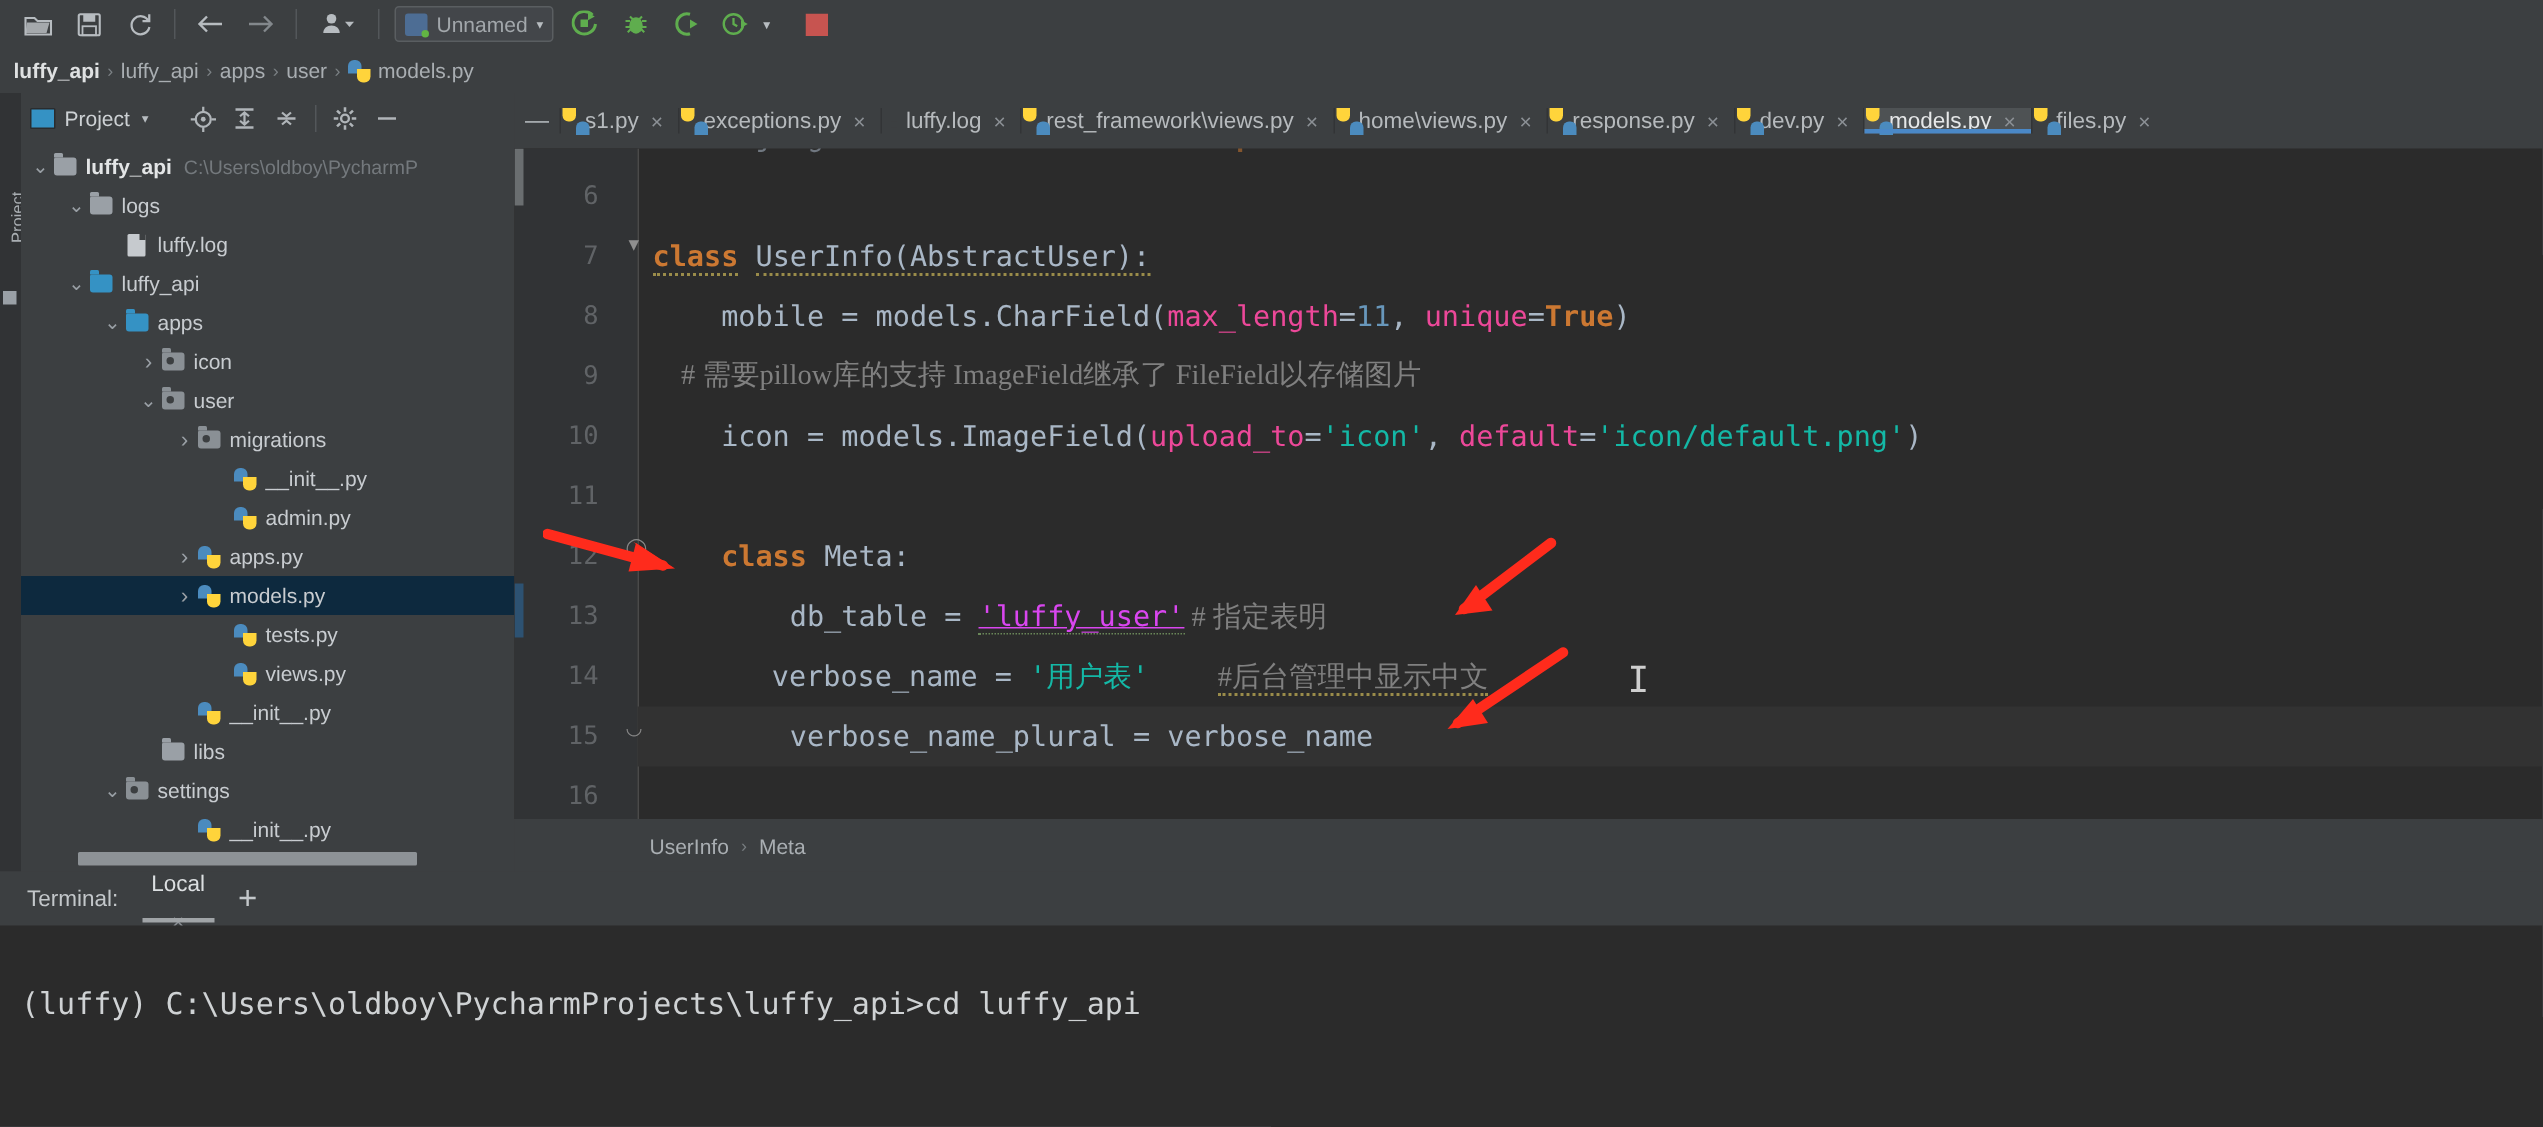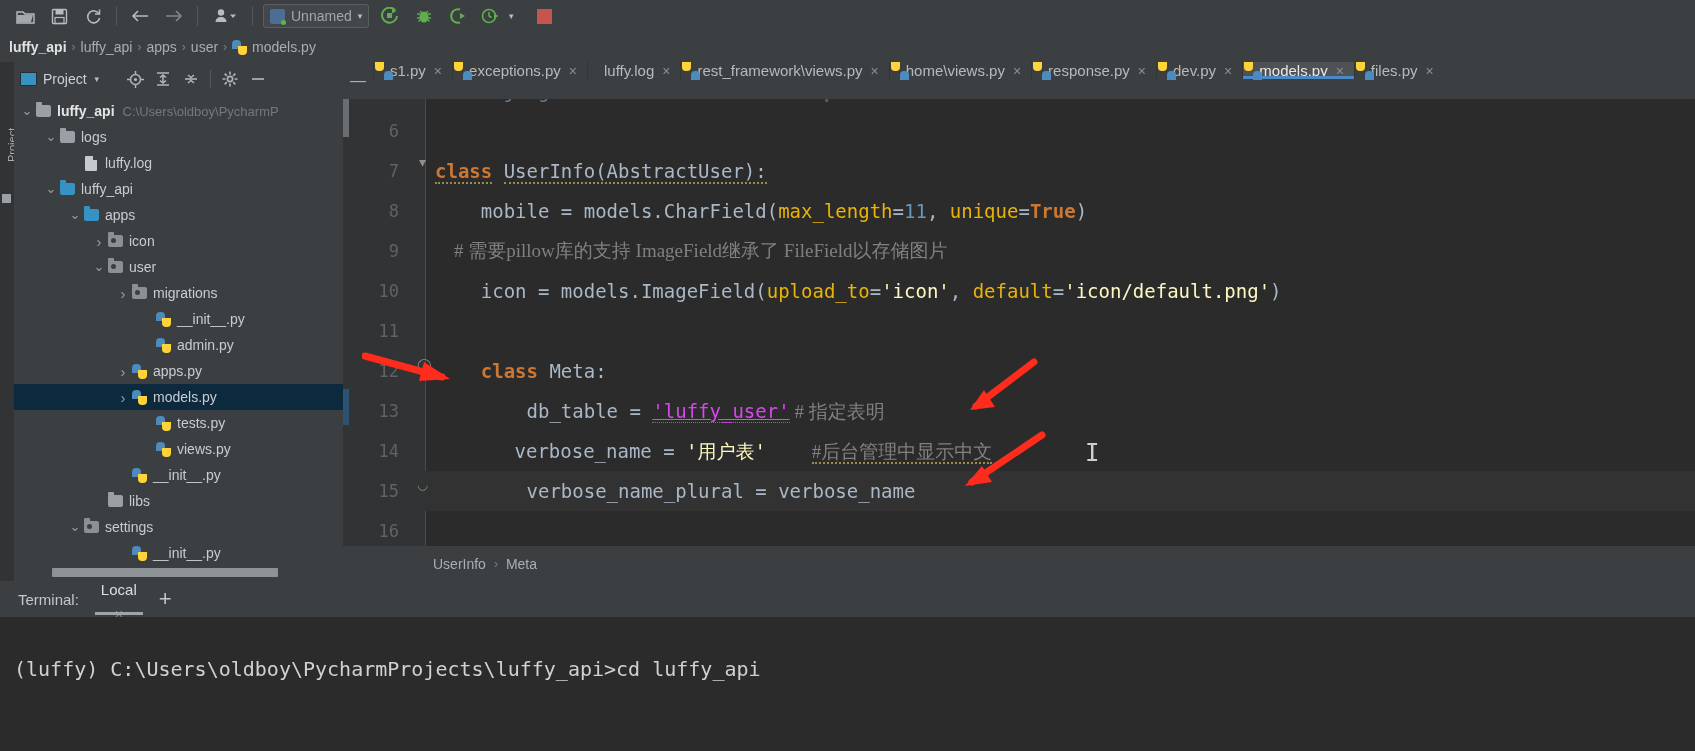--- a/index.html
+++ b/index.html
@@ -162,24 +162,24 @@
     height: 40px; line-height: 40px; left: 0;
   }
   .codeline {
     position:absolute; left: 12px; white-space: pre;
     font-family:"DejaVu Sans Mono", monospace; font-size: 19px;
     height: 40px; line-height: 40px; color:#a9b7c6;
   }
   .cur-line { position:absolute; left:82px; right:0; height:40px; background:#323232; }
   .kw { color:#cc7832; font-weight:bold; }
   .def-u { color:#a9b7c6; border-bottom:1px dotted #8a7b3d; }
-  .str { color:#fef9c3; }
+  .str { color:#14b8a6; }
   .num-lit { color:#6897bb; }
   .cmt { color:#808080;font-family:Liberation Serif, serif; }
-  .param { color:#eab308; }
+  .param { color:#ec4899; }
   .ident { color:#a9b7c6; }
   .u-green { color:#d946ef; border-bottom:1px dotted #6a8759;text-decoration:underline; }
   .fold-minus { position:absolute; left:0; width:13px; height:13px; color:#8f8f8f; font-size:14px; line-height:11px; text-align:center;}
   .fold-brace { position:absolute; left:1px; width:12px; color:#888; font-size:13px; }
   .mouse-caret {
     position:absolute; left: 742px; top: 340px; color:#cfcfcf; font-size: 24px;
     font-family:"DejaVu Sans Mono", monospace;
   }
 
   
@@ -517,21 +517,21 @@
             </span>
           </span>
           <span class="lbl">__init__.py</span>
         </div>
       </div>
     <div class="tree-scroll"></div>
   </div>
 
   <div class="tabs">
     <div class="tab-collapse">—</div>
-    <div id="tabs-host" style="display:flex; align-items:flex-start;">
+    <div id="tabs-host" style="display:flex; align-items:center;">
         <div class="tab">
           <span><span class="pyicon"><span class="a"></span><span class="b"></span></span></span>
           <span>s1.py</span>
           <span class="x">×</span>
         </div>
         <div class="tab">
           <span><span class="pyicon"><span class="a"></span><span class="b"></span></span></span>
           <span>exceptions.py</span>
           <span class="x">×</span>
         </div>

